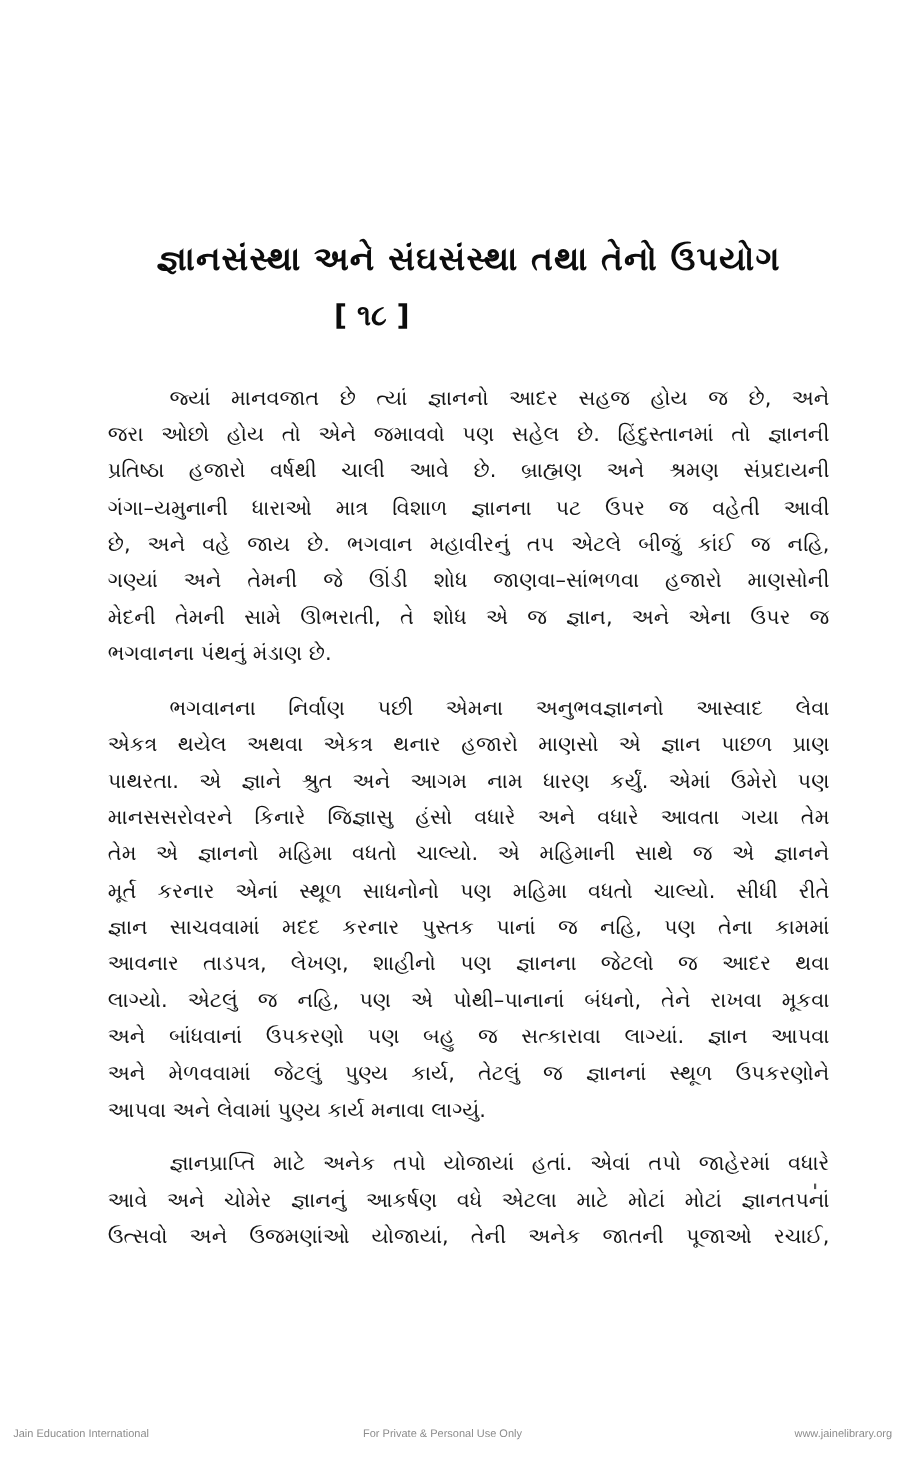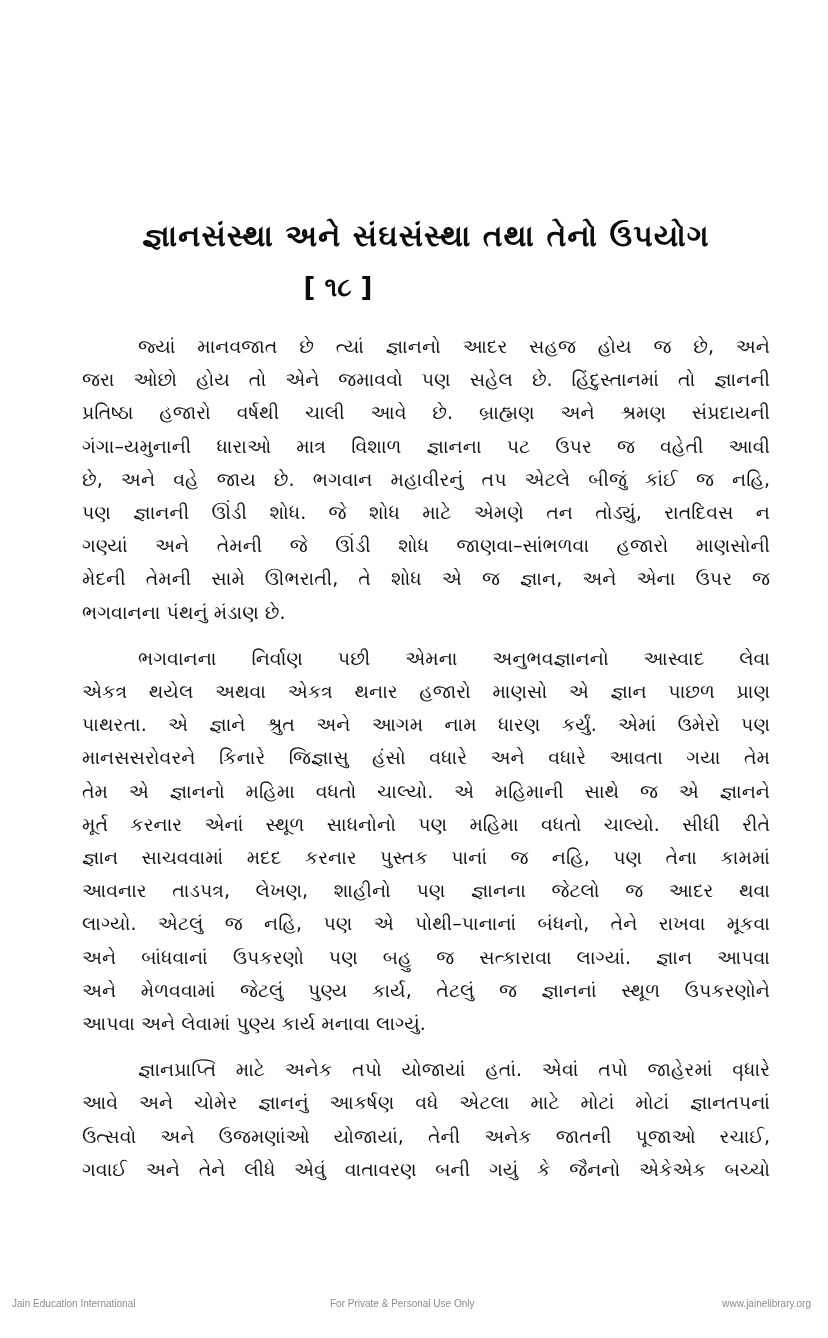--- a/index.html
+++ b/index.html
@@ -32,21 +32,21 @@
       font-weight: bold;
       color: #0c0c0c;
     }
     .body-text {
       position: absolute;
       left: 82px;
       width: 688px;
       top: 330px;
     }
     .para {
-      margin: 0;
+      margin: 16px;
       font-size: 19px;
       line-height: 33.2px;
       text-align: justify;
       text-align-last: left;
       color: #141414;
     }
     .para .line {
       display: block;
       text-align: justify;
       text-align-last: justify;
@@ -82,21 +82,20 @@
   <div class="page-title">જ્ઞાનસંસ્થા અને સંઘસંસ્થા તથા તેનો ઉપયોગ</div>
   <div class="chapter-number">[ ૧૮ ]</div>
 
   <div class="body-text">
     <p class="para">
       <span class="line first">જ્યાં માનવજાત છે ત્યાં જ્ઞાનનો આદર સહજ હોય જ છે, અને</span>
       <span class="line">જરા ઓછો હોય તો એને જમાવવો પણ સહેલ છે. હિંદુસ્તાનમાં તો જ્ઞાનની</span>
       <span class="line">પ્રતિષ્ઠા હજારો વર્ષથી ચાલી આવે છે. બ્રાહ્મણ અને શ્રમણ સંપ્રદાયની</span>
       <span class="line">ગંગા–યમુનાની ધારાઓ માત્ર વિશાળ જ્ઞાનના પટ ઉપર જ વહેતી આવી</span>
       <span class="line">છે, અને વહે જાય છે. ભગવાન મહાવીરનું તપ એટલે બીજું કાંઈ જ નહિ,</span>
-      <span class="line">પણ જ્ઞાનની ઊંડી શોધ. જે શોધ માટે એમણે તન તોડ્યું, રાતદિવસ ન</span>
       <span class="line">ગણ્યાં અને તેમની જે ઊંડી શોધ જાણવા–સાંભળવા હજારો માણસોની</span>
       <span class="line">મેદની તેમની સામે ઊભરાતી, તે શોધ એ જ જ્ઞાન, અને એના ઉપર જ</span>
       <span class="line last">ભગવાનના પંથનું મંડાણ છે.</span>
     </p>
     <p class="para">
       <span class="line first">ભગવાનના નિર્વાણ પછી એમના અનુભવજ્ઞાનનો આસ્વાદ લેવા</span>
       <span class="line">એકત્ર થયેલ અથવા એકત્ર થનાર હજારો માણસો એ જ્ઞાન પાછળ પ્રાણ</span>
       <span class="line">પાથરતા. એ જ્ઞાને શ્રુત અને આગમ નામ ધારણ કર્યું. એમાં ઉમેરો પણ</span>
       <span class="line">માનસસરોવરને કિનારે જિજ્ઞાસુ હંસો વધારે અને વધારે આવતા ગયા તેમ</span>
       <span class="line">તેમ એ જ્ઞાનનો મહિમા વધતો ચાલ્યો. એ મહિમાની સાથે જ એ જ્ઞાનને</span>
@@ -105,21 +104,20 @@
       <span class="line">આવનાર તાડપત્ર, લેખણ, શાહીનો પણ જ્ઞાનના જેટલો જ આદર થવા</span>
       <span class="line">લાગ્યો. એટલું જ નહિ, પણ એ પોથી–પાનાનાં બંધનો, તેને રાખવા મૂકવા</span>
       <span class="line">અને બાંધવાનાં ઉપકરણો પણ બહુ જ સત્કારાવા લાગ્યાં. જ્ઞાન આપવા</span>
       <span class="line">અને મેળવવામાં જેટલું પુણ્ય કાર્ય, તેટલું જ જ્ઞાનનાં સ્થૂળ ઉપકરણોને</span>
       <span class="line last">આપવા અને લેવામાં પુણ્ય કાર્ય મનાવા લાગ્યું.</span>
     </p>
     <p class="para">
       <span class="line first">જ્ઞાનપ્રાપ્તિ માટે અનેક તપો યોજાયાં હતાં. એવાં તપો જાહેરમાં વધારે</span>
       <span class="line">આવે અને ચોમેર જ્ઞાનનું આકર્ષણ વધે એટલા માટે મોટાં મોટાં જ્ઞાનતપનાં</span>
       <span class="line">ઉત્સવો અને ઉજમણાંઓ યોજાયાં, તેની અનેક જાતની પૂજાઓ રચાઈ,</span>
-      <span class="line">ગવાઈ અને તેને લીધે એવું વાતાવરણ બની ગયું કે જૈનનો એકેએક બચ્ચો</span>
     </p>
   </div>
 
   <div class="stray-mark"></div>
 
   <div class="footer">
     <span class="f-left">Jain Education International</span>
     <span class="f-center">For Private &amp; Personal Use Only</span>
     <span class="f-right">www.jainelibrary.org</span>
   </div>

